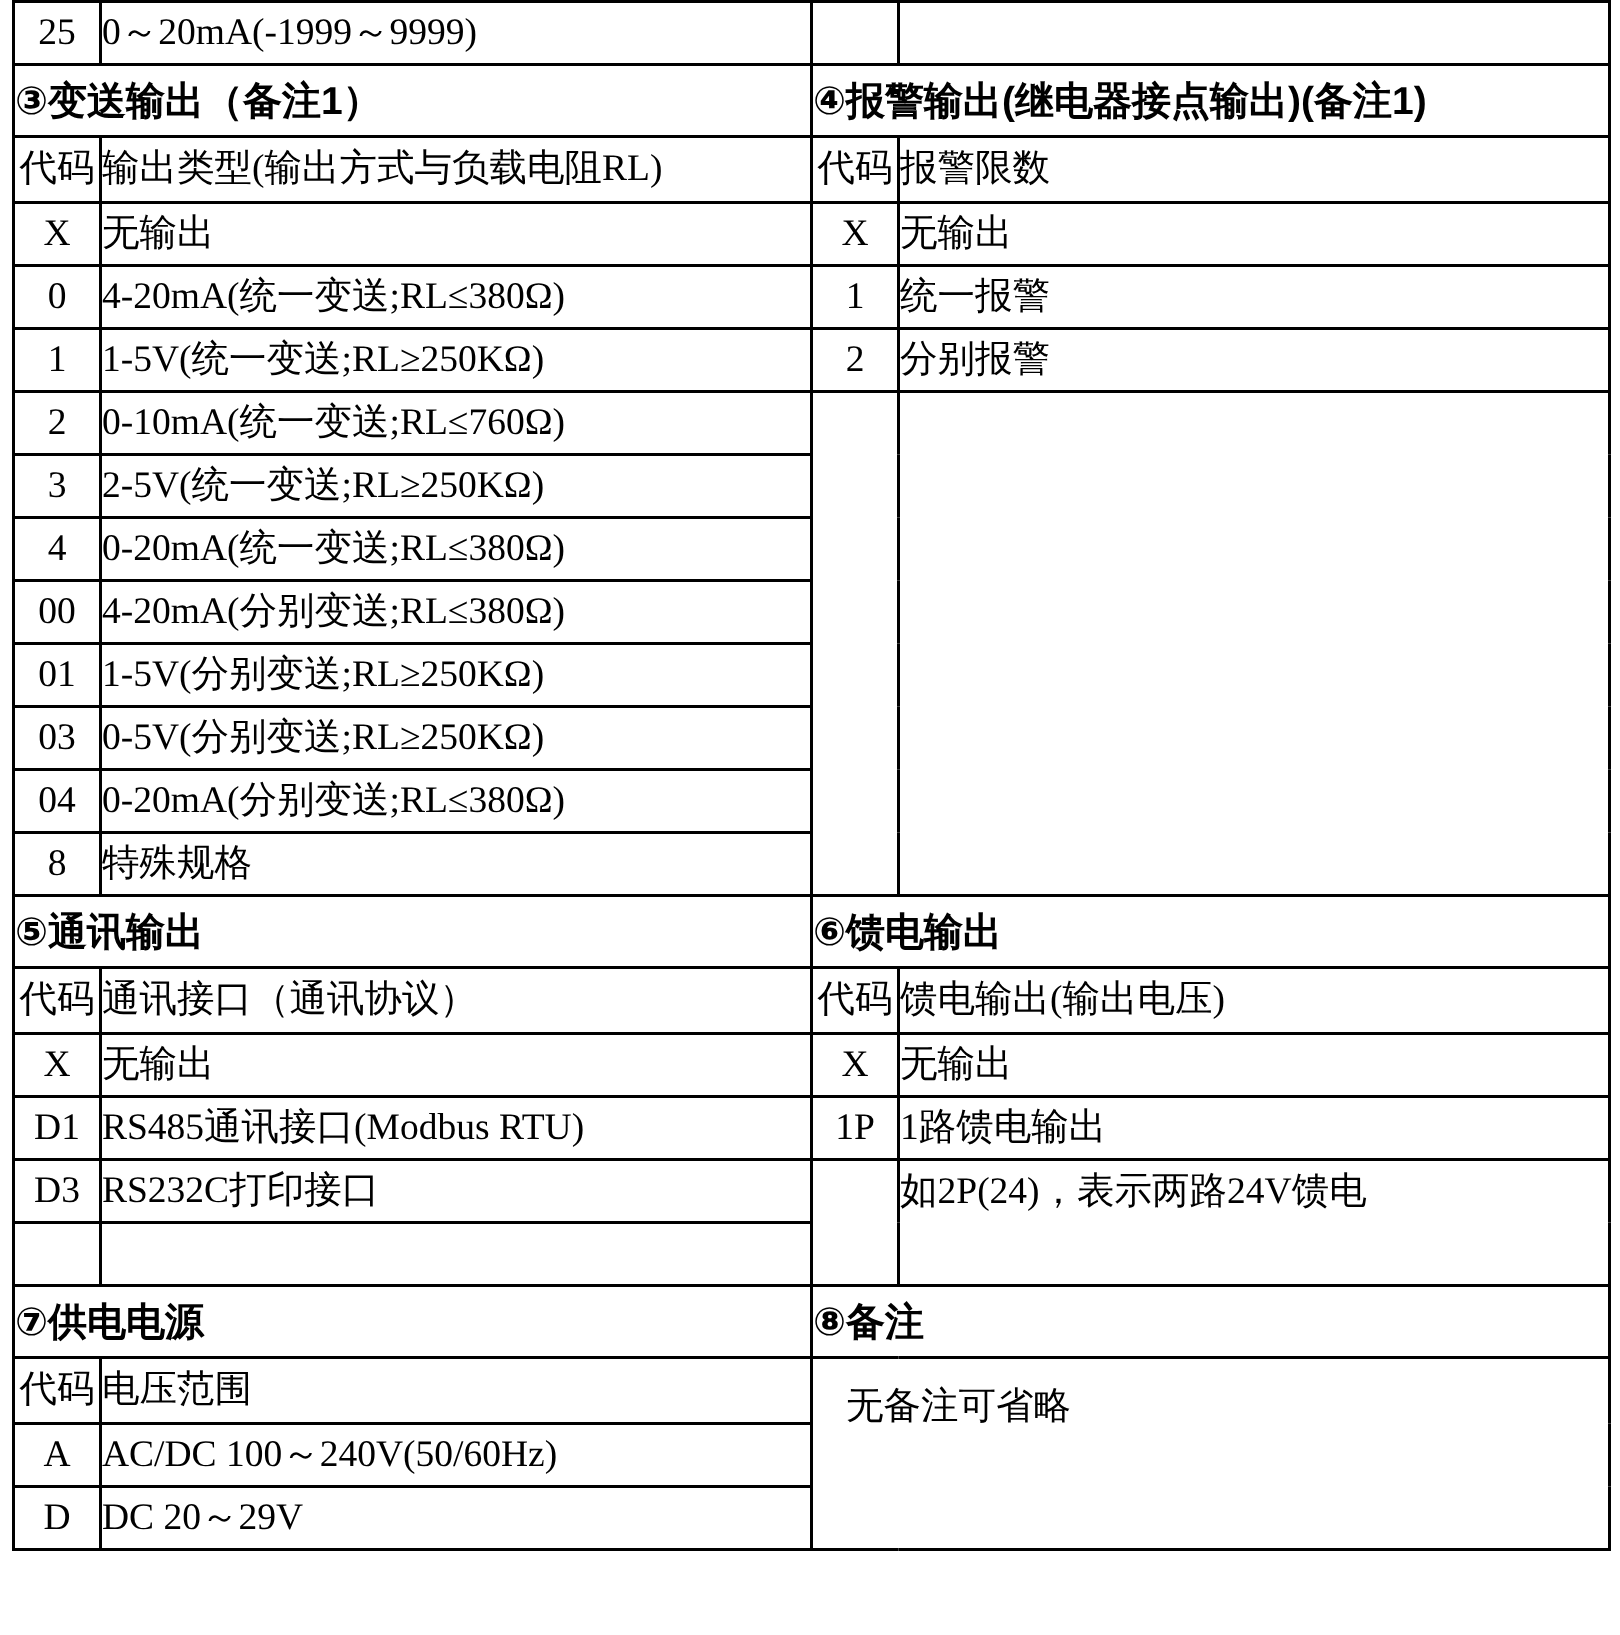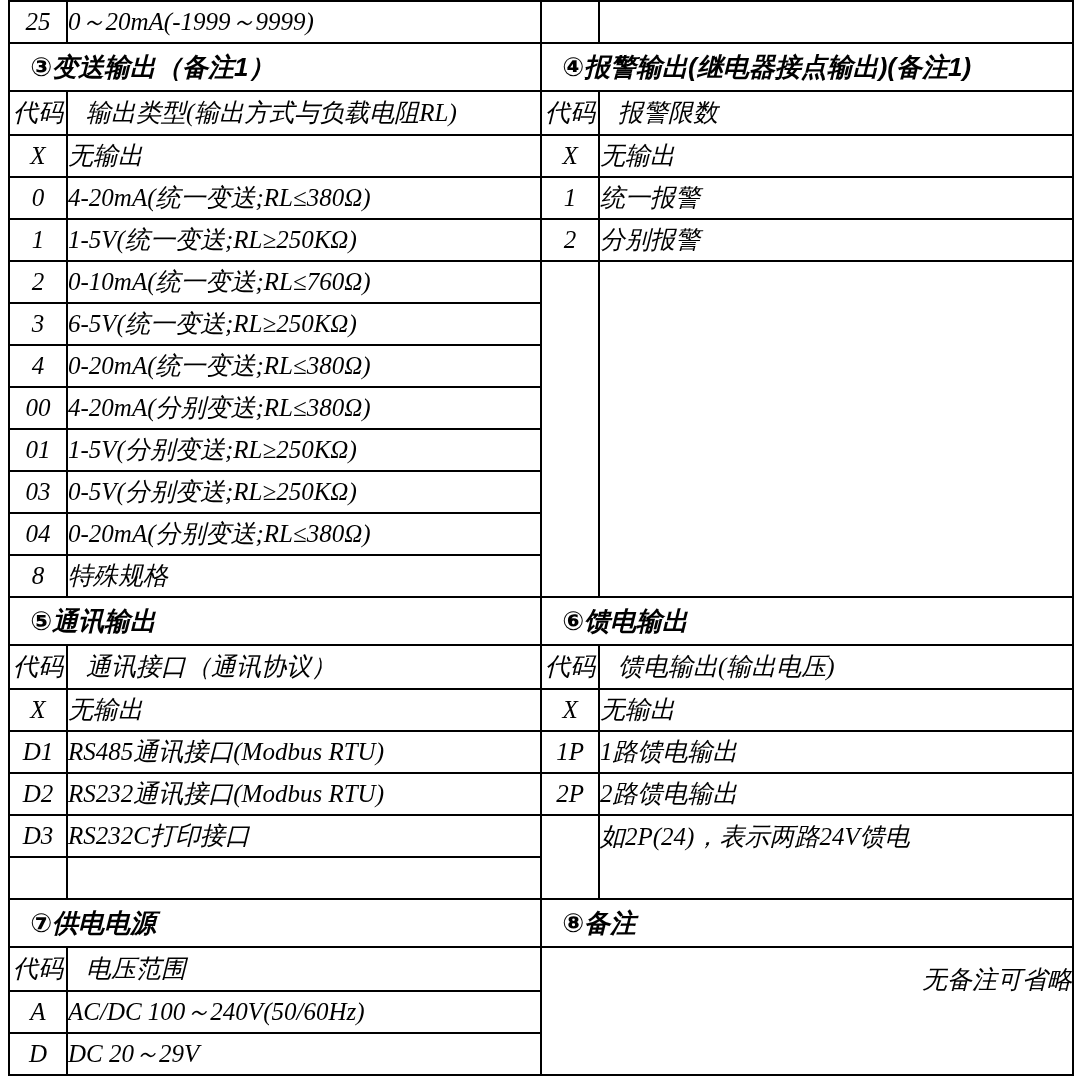--- a/index.html
+++ b/index.html
@@ -12,21 +12,20 @@
     height: 1090px;
     font-family: "Liberation Serif", "DejaVu Serif", serif;
     color: #000000;
   }
   .page {
     position: relative;
     width: 1080px;
     height: 784px;
     box-sizing: border-box;
     padding: 0 8px;
-    font-style: italic;
   }
   table.spec {
     border-collapse: collapse;
     width: 1064px;
     table-layout: fixed;
   }
   table.spec td {
     border: 2px solid #000;
     padding: 0;
     vertical-align: middle;
@@ -48,27 +47,27 @@
     text-align: center;
     font-family: "Liberation Serif", "DejaVu Serif", serif;
     font-size: 25px;
     line-height: 36px;
     padding: 2px 2px;
   }
   .hdr {
     font-weight: bold;
     font-size: 26px;
     line-height: 40px;
-    padding: 3px 20px;
+    padding: 3px 0;
     font-family: "Liberation Sans", "DejaVu Sans", sans-serif;
   }
   .hdr-sub {
     font-size: 25px;
     line-height: 38px;
-    padding: 2px 18px;
+    padding: 2px 0;
     font-family: "Liberation Serif", "DejaVu Serif", serif;
   }
 </style>
 </head>
 <body>
 
 <div class="page">
 
   <table class="spec">
     <colgroup>
@@ -180,21 +179,21 @@
           </td>
       <td style="border-top:none;border-bottom:none;">
             <div class="cell">&nbsp;</div>
           </td>
     </tr>
     <tr>
       <td>
             <div class="code">3</div>
           </td>
       <td>
-            <div class="cell">6-5V(统一变送;RL≥250KΩ)</div>
+            <div class="cell">2-5V(统一变送;RL≥250KΩ)</div>
           </td>
       <td style="border-top:none;border-bottom:none;">
             <div class="code">&nbsp;</div>
           </td>
       <td style="border-top:none;border-bottom:none;">
             <div class="cell">&nbsp;</div>
           </td>
     </tr>
     <tr>
       <td>
@@ -336,34 +335,20 @@
           </td>
       <td>
             <div class="code">1P</div>
           </td>
       <td>
             <div class="cell">1路馈电输出</div>
           </td>
     </tr>
     <tr>
       <td>
-            <div class="code">D2</div>
-          </td>
-      <td>
-            <div class="cell">RS232通讯接口(Modbus RTU)</div>
-          </td>
-      <td>
-            <div class="code">2P</div>
-          </td>
-      <td>
-            <div class="cell">2路馈电输出</div>
-          </td>
-    </tr>
-    <tr>
-      <td>
             <div class="code">D3</div>
           </td>
       <td>
             <div class="cell">RS232C打印接口</div>
           </td>
       <td style="border-top:none;border-bottom:none;">
             <div class="code"></div>
           </td>
       <td style="border-top:none;border-bottom:none;">
             <div class="cell">如2P(24)，表示两路24V馈电</div>
@@ -403,21 +388,21 @@
           </td>
     </tr>
     <tr>
       <td>
             <div class="code">代码</div>
           </td>
       <td>
             <div class="hdr-sub">电压范围</div>
           </td>
       <td colspan="2" rowspan="3" style="vertical-align:top;">
-            <div class="cell" style="padding-top:14px;padding-left:22px;text-align:right;">无备注可省略</div>
+            <div class="cell" style="padding-top:14px;padding-left:22px;">无备注可省略</div>
           </td>
     </tr>
     <tr>
       <td>
             <div class="code">A</div>
           </td>
       <td>
             <div class="cell">AC/DC 100～240V(50/60Hz)</div>
           </td>
     </tr>

